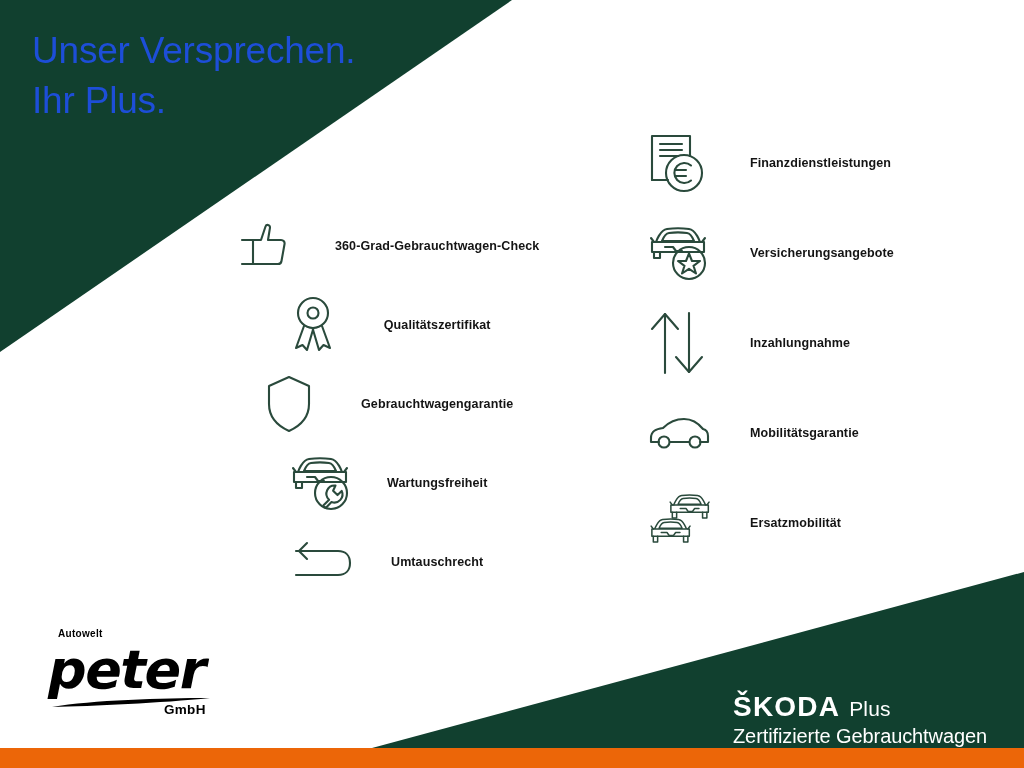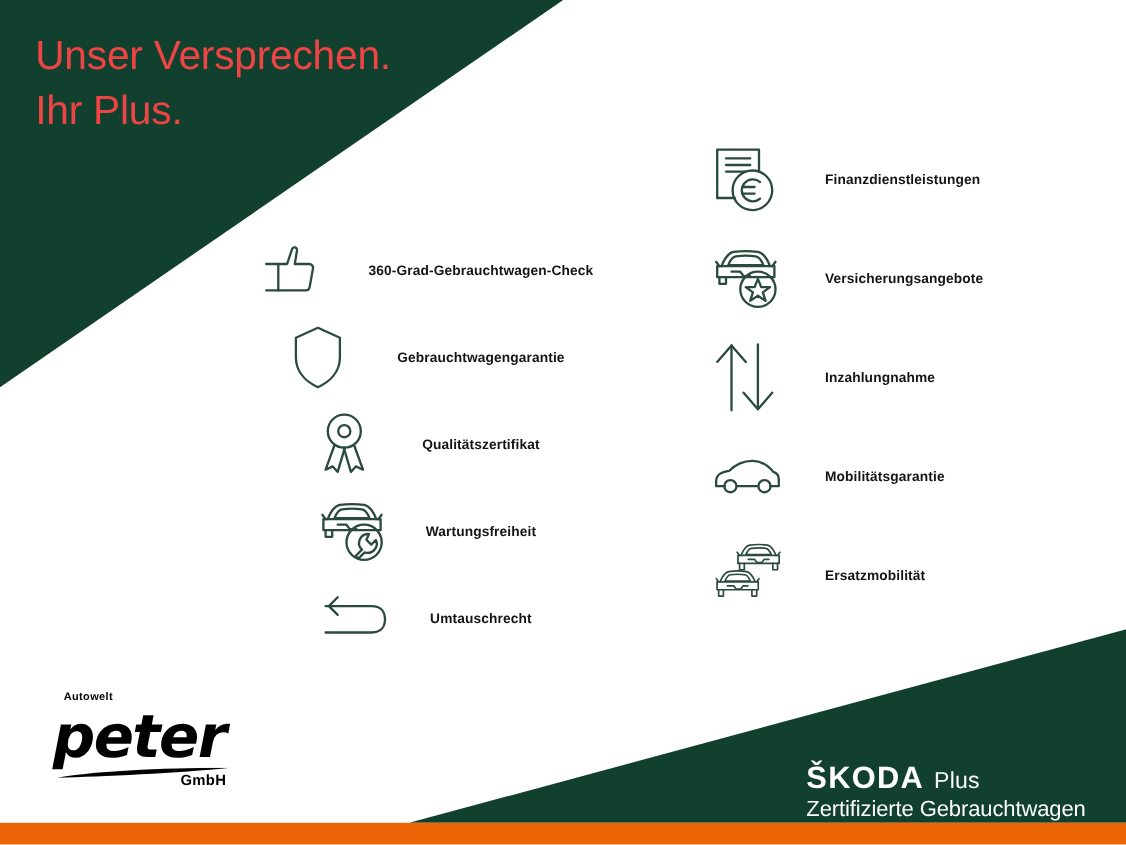--- a/index.html
+++ b/index.html
@@ -25,21 +25,21 @@
     inset: 0;
     width: 1024px;
     height: 768px;
   }
 
   
   .headline {
     position: absolute;
     left: 32px;
     top: 26px;
-    color: #ef4444;
+    color: #1d4ed8;
     font-size: 37px;
     font-weight: 300;
     line-height: 50px;
     letter-spacing: -0.2px;
     white-space: pre;
   }
 
   
   .col {
     position: absolute;
@@ -174,37 +174,37 @@
         <svg width="56" height="56" viewBox="0 0 56 56" fill="none" stroke="#2A4A3C" stroke-width="2.1" stroke-linecap="round" stroke-linejoin="round">
           <path d="M4 22 H15 V46 H4"></path>
           <path d="M15 22 L23 22 L27.5 8.5 C28.4 6 32 6.6 32 9.6 L30 22 L43 22 C45.5 22 47 24 46.5 26.2 L43.5 43 C43.2 45 41.8 46 40 46 L15 46"></path>
         </svg>
       </span>
       <span class="feature-label">360-Grad-Gebrauchtwagen-Check</span>
     </div>
 
     <div class="feature">
       <span class="feature-icon">
-        <svg width="50" height="60" viewBox="0 0 50 60" fill="none" stroke="#2A4A3C" stroke-width="2.1" stroke-linecap="round" stroke-linejoin="round">
-          <path d="M25 3 L45 12 V30 C45 43 36 52 25 57 C14 52 5 43 5 30 V12 Z"></path>
-        </svg>
-      </span>
-      <span class="feature-label">Gebrauchtwagengarantie</span>
-    </div>
-
-    <div class="feature">
-      <span class="feature-icon">
         <svg width="52" height="60" viewBox="0 0 52 60" fill="none" stroke="#2A4A3C" stroke-width="2.1" stroke-linecap="round" stroke-linejoin="round">
           <circle cx="26" cy="18" r="15"></circle>
           <circle cx="26" cy="18" r="5.5"></circle>
           <path d="M17 31 L9 53 L15.5 50 L20 55 L26.5 33"></path>
           <path d="M35 31 L43 53 L36.5 50 L32 55 L25.5 33"></path>
         </svg>
       </span>
       <span class="feature-label">Qualitätszertifikat</span>
+    </div>
+
+    <div class="feature">
+      <span class="feature-icon">
+        <svg width="50" height="60" viewBox="0 0 50 60" fill="none" stroke="#2A4A3C" stroke-width="2.1" stroke-linecap="round" stroke-linejoin="round">
+          <path d="M25 3 L45 12 V30 C45 43 36 52 25 57 C14 52 5 43 5 30 V12 Z"></path>
+        </svg>
+      </span>
+      <span class="feature-label">Gebrauchtwagengarantie</span>
     </div>
 
     <div class="feature">
       <span class="feature-icon">
         <svg width="62" height="58" viewBox="0 0 62 58" fill="none" stroke="#2A4A3C" stroke-width="2.1" stroke-linecap="round" stroke-linejoin="round">
           <path d="M8 18 C8 18 12 6 19 5 C26 4 34 4 41 5 C48 6 52 18 52 18"></path>
           <path d="M14 17 C14 17 17 9.5 21 9 C26 8.3 34 8.3 39 9 C43 9.5 46 17 46 17 Z"></path>
           <path d="M4 18 H56 V28 H4 Z"></path>
           <path d="M6 18 L3 14 M54 18 L57 14"></path>
           <path d="M6 28 V34 H12 V28"></path>

